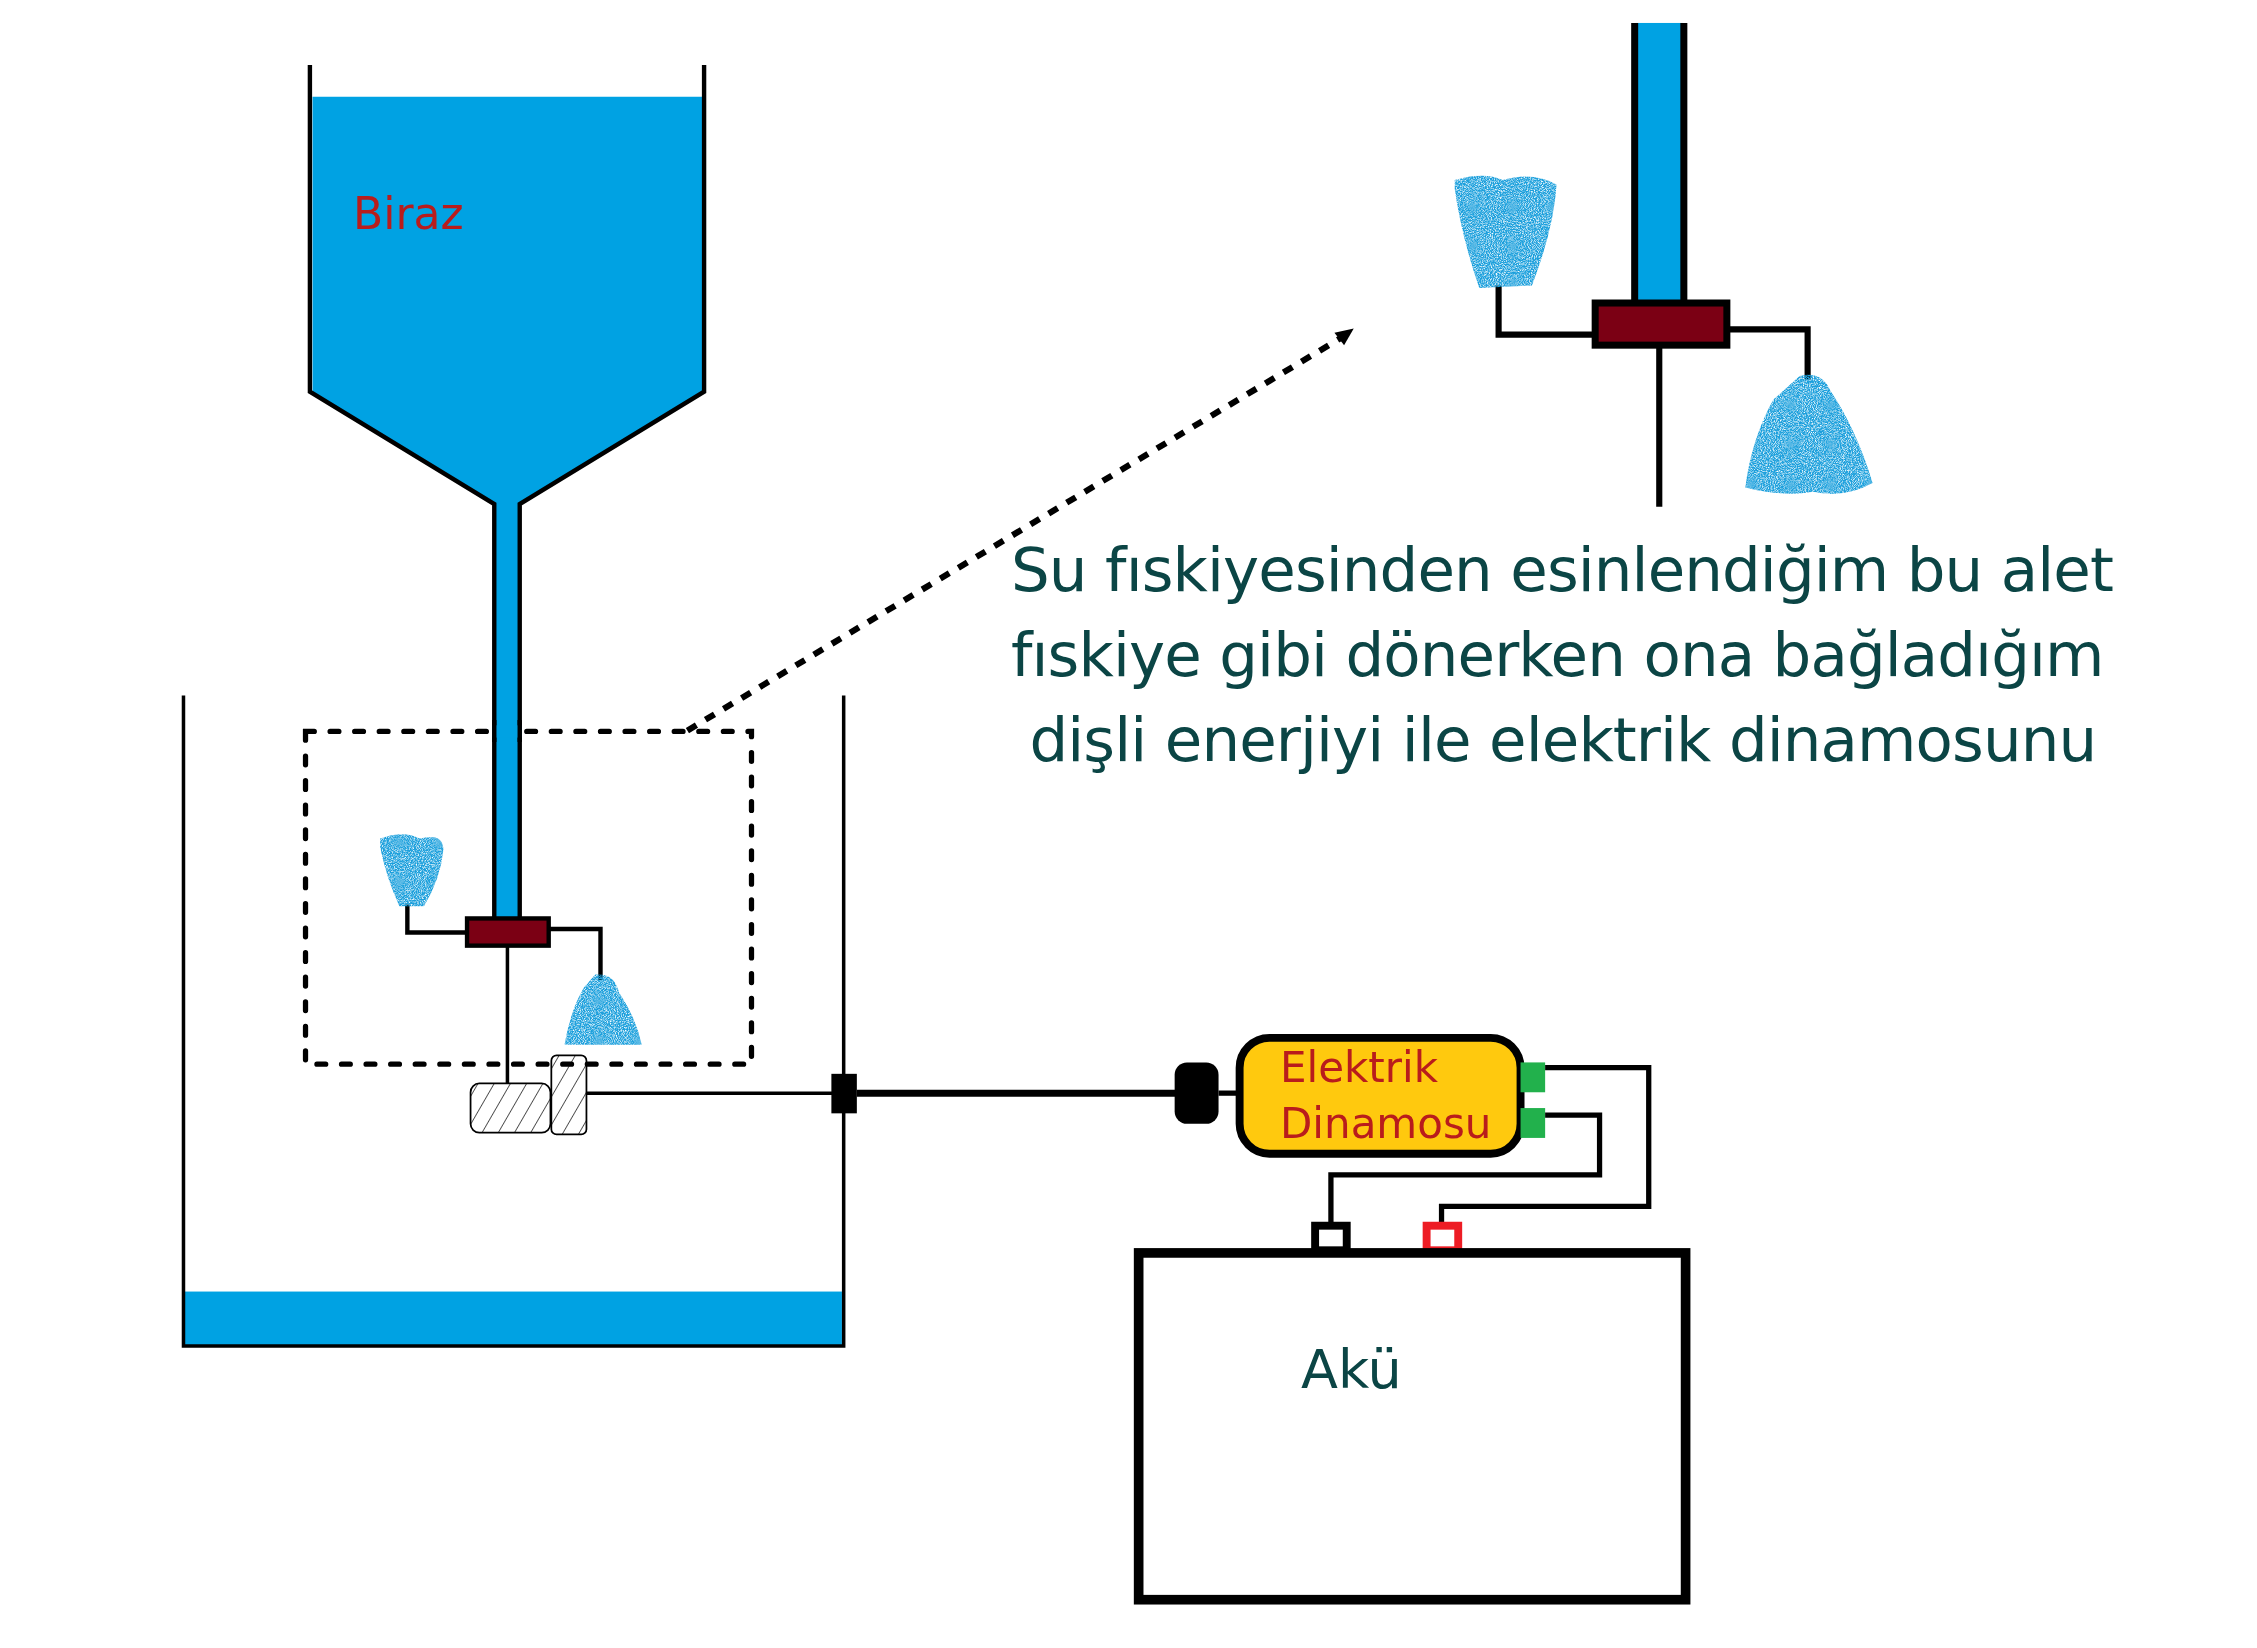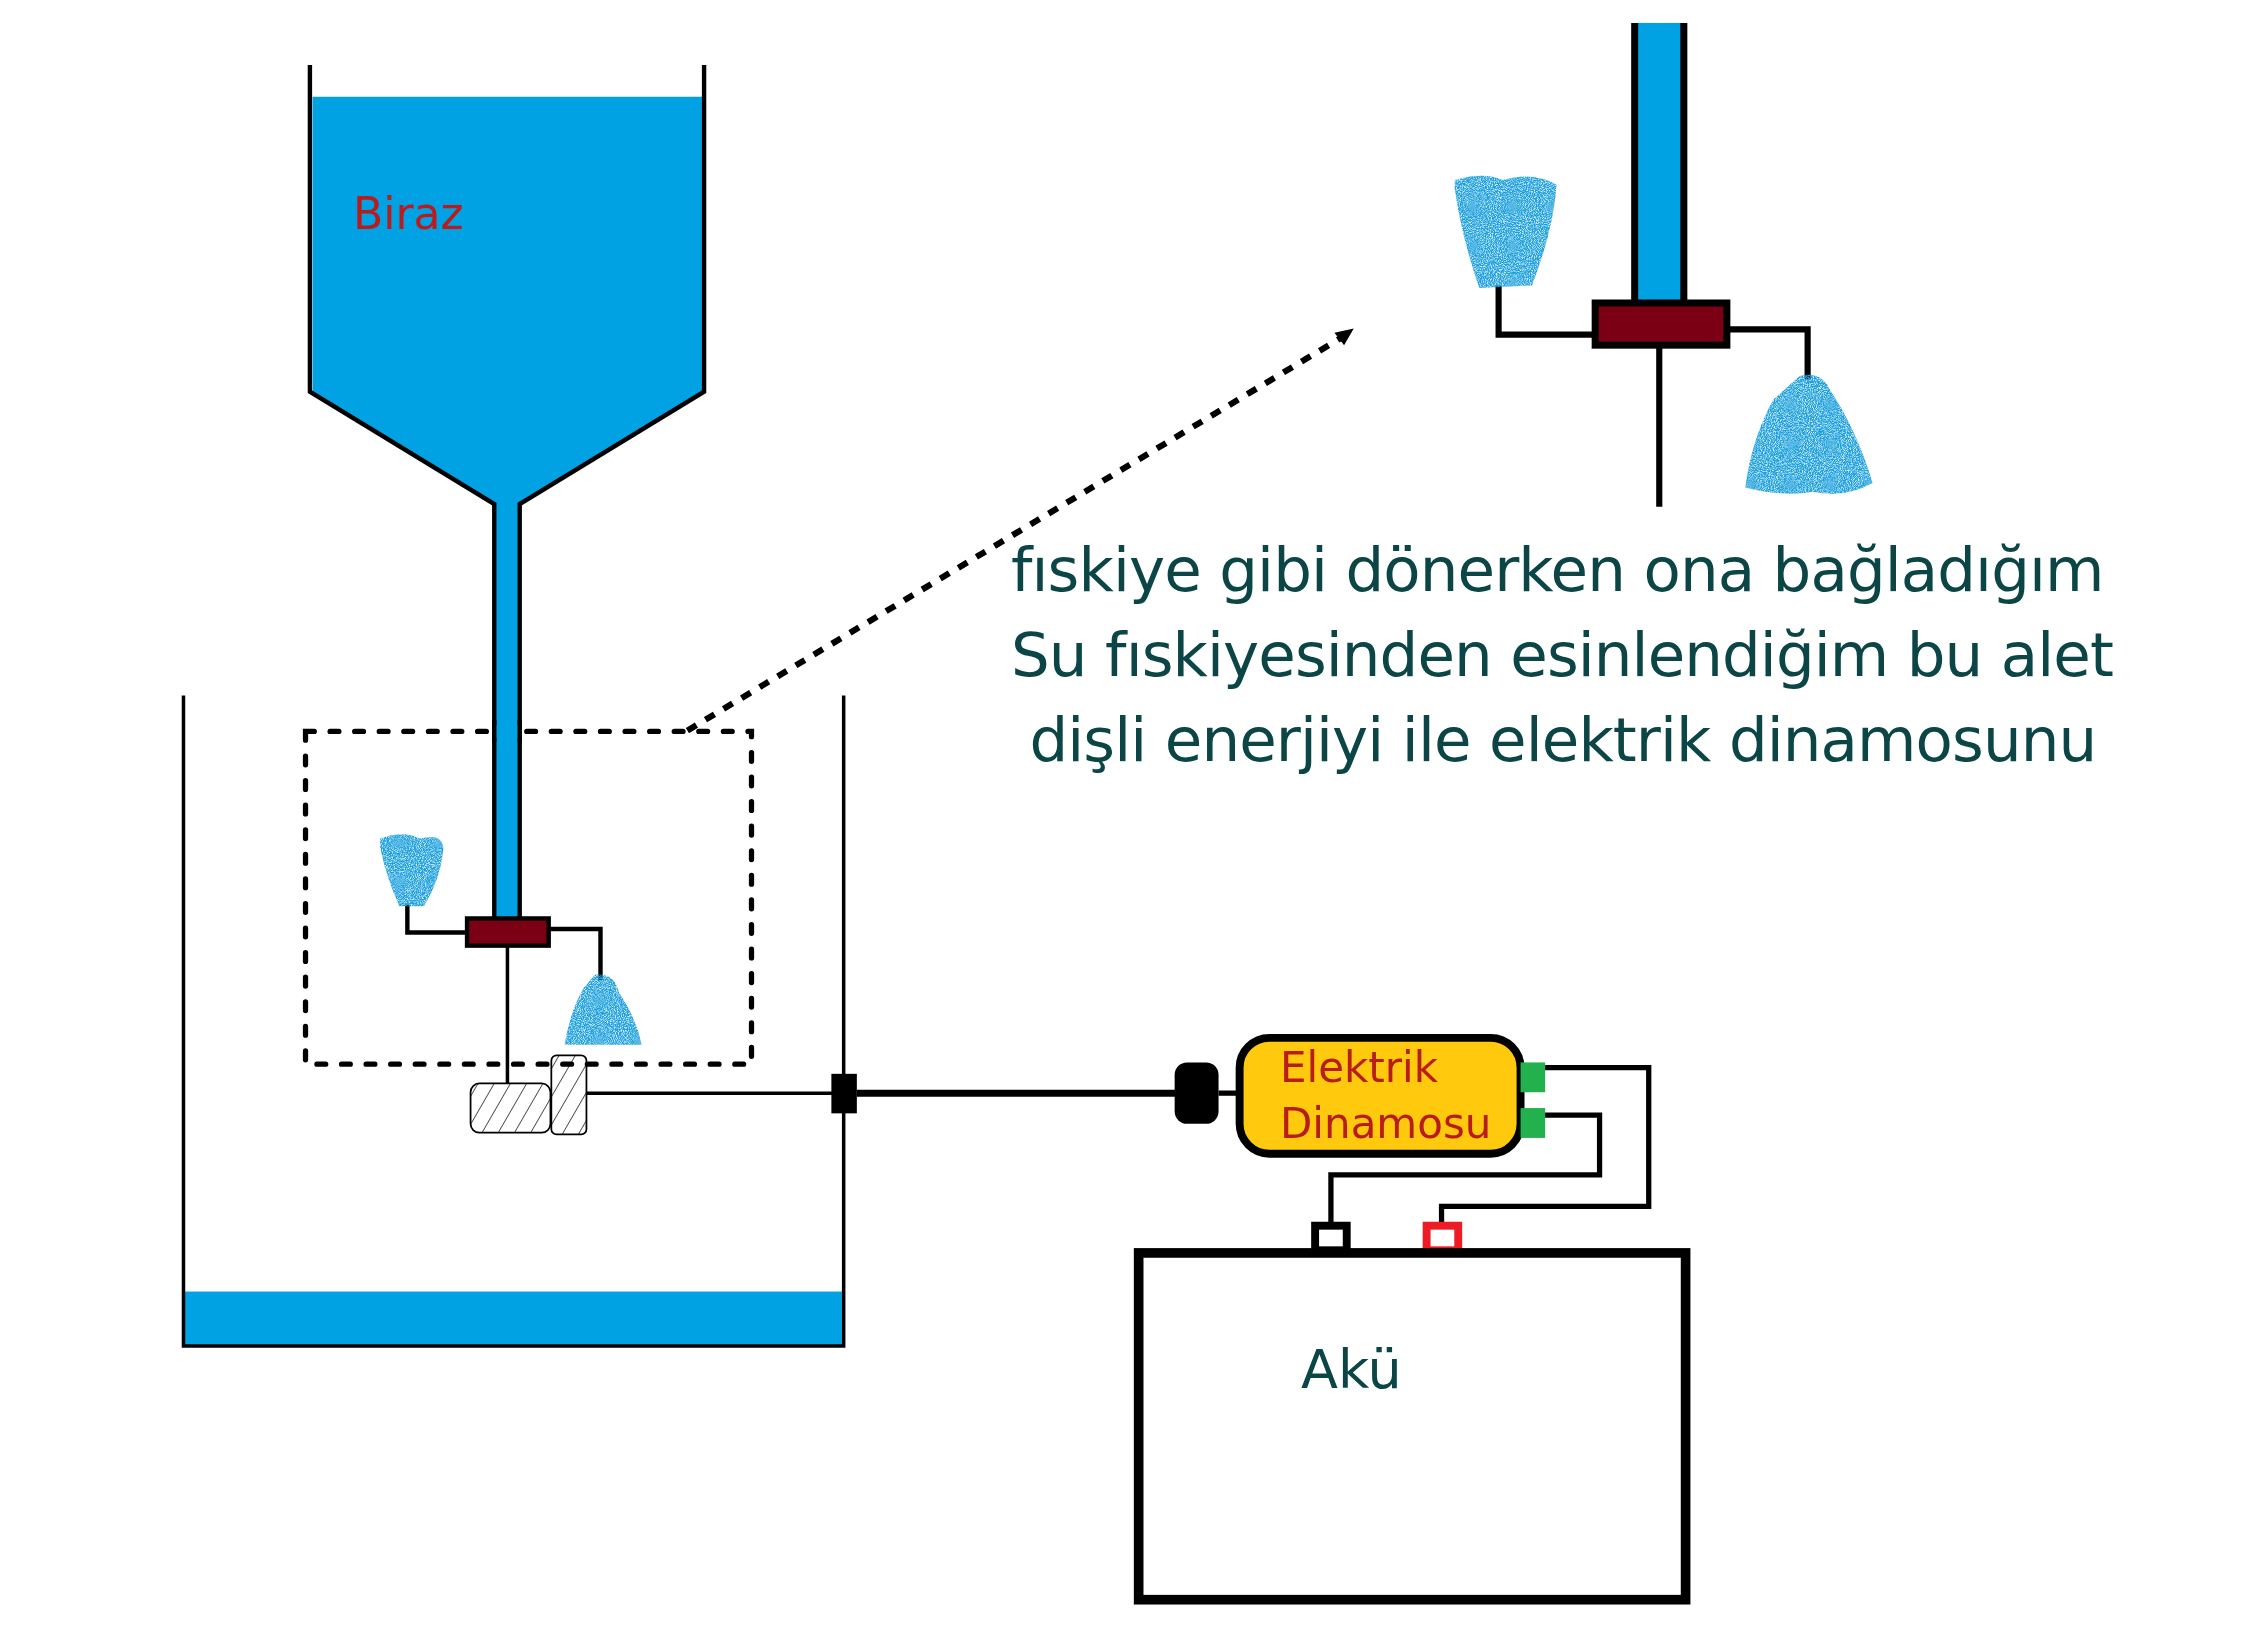--- a/index.html
+++ b/index.html
@@ -87,18 +87,18 @@
     <polyline points="1966,375 2059,375 2059,432" fill="none" stroke="#000" stroke-width="7"></polyline>
     <path filter="url(#spray)" d="M1657,205 Q1690,195 1712,205 Q1745,195 1773,210 Q1770,260 1745,325 L1685,328 Q1665,270 1657,215 Z" fill="#1a9fdc"></path>
     <path filter="url(#spray)" d="M2050,428 Q2075,422 2085,445 Q2115,490 2133,550 Q2100,568 2065,560 Q2030,566 1988,555 Q1995,500 2020,455 Z" fill="#1a9fdc"></path>
     <rect x="1817" y="345" width="150" height="48" fill="#7b0014" stroke="#000" stroke-width="8"></rect>
     <line x1="1890" y1="393" x2="1890" y2="577" stroke="#000" stroke-width="7"></line>
   </g>
 </svg>
 
 <div class="txt tank-label"><div>Biraz</div></div>
 
-<div class="txt desc"><div>fıskiye gibi dönerken ona bağladığım</div><div>Su fıskiyesinden esinlendiğim bu alet</div><div> dişli enerjiyi ile elektrik dinamosunu</div></div>
+<div class="txt desc"><div>Su fıskiyesinden esinlendiğim bu alet</div><div>fıskiye gibi dönerken ona bağladığım</div><div> dişli enerjiyi ile elektrik dinamosunu</div></div>
 
 <div class="txt dyn-label"><div>Elektrik</div><div>Dinamosu</div></div>
 
 <div class="txt bat-label">Akü</div>
 
 
 </body></html>

